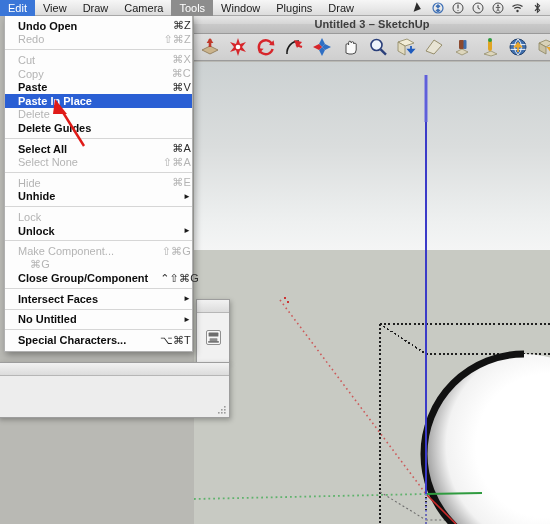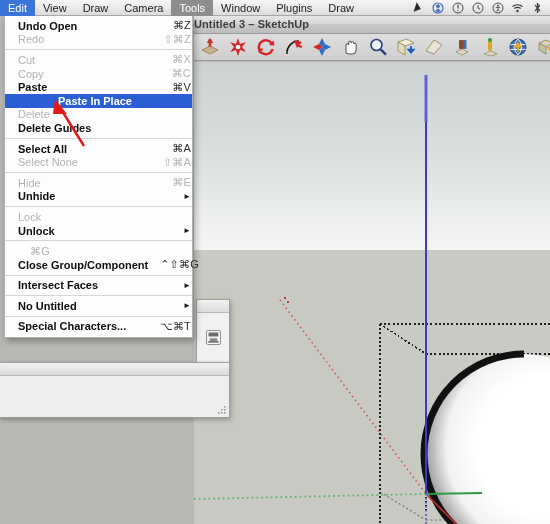--- a/index.html
+++ b/index.html
@@ -41,21 +41,21 @@
 
   
   #appwin{
     position:absolute; left:194px; top:14px; width:356px; height:510px;
     z-index:10;
   }
   #titlebar{
     height:20px; width:100%;
     background:linear-gradient(to bottom,#e9e9e9 0%,#d6d6d6 48%,#c9c9c9 52%,#bdbdbd 100%);
     border-top:1px solid #e8e8e8; border-bottom:1px solid #9a9a9a;
-    display:flex; align-items:center; 
+    display:flex; align-items:center; justify-content:center;
   }
   #titlebar .ttl{ font-size:11px; font-weight:bold; color:#3d3d3d; letter-spacing:.1px;}
   #toolbar{
     height:27px; width:100%;
     background:linear-gradient(to bottom,#dedede 0%,#cfcfcf 100%);
     border-bottom:1px solid #9b9b9b;
     display:flex; align-items:center; padding-left:4px; gap:4px; overflow:hidden;
   }
   .tbtn{ width:24px;height:24px; display:flex;align-items:center;justify-content:center; flex:0 0 auto;}
   .tbtn svg{ display:block; }
@@ -84,21 +84,21 @@
   }
   .mi{
     height:13.6px; display:flex; align-items:center;
     padding:0 1px 0 13px; font-size:11px; color:#0d0d0d; white-space:nowrap;
   }
   .mi .lbl{ flex:1 1 auto; }
   .mi .key{ font-size:11px; color:#2b2b2b; margin-left:12px; letter-spacing:.2px;}
   .mi.bold .lbl{ font-weight:bold; }
   .mi.dis .lbl,.mi.dis .key{ color:#b4b4b4; }
   .mi.sel{ background:#2a5fd4; }
-  .mi.sel .lbl{ color:#fff; font-weight:bold;margin-left:40px; }
+  .mi.sel .lbl{ color:#fff; font-weight:bold; }
   .mi .arrow{ font-size:8px; color:#1a1a1a; margin-left:12px; }
   .msep{ height:1px; background:#d6d6d6; margin:3px 0; }
 
   
   .panel{
     position:absolute; background:#ececec;
     border:1px solid #9d9d9d;
     box-shadow:1px 2px 5px rgba(0,0,0,.28);
   }
   .panel-head{
@@ -415,20 +415,24 @@
     <span class="key"></span>
   </div>
   <div class="mi bold">
     <span class="lbl">Unlock</span>
     <span class="arrow">►</span>
   </div>
 
   <div class="msep"></div>
 
   <div class="mi dis">
+    <span class="lbl">Make Component...</span>
+    <span class="key">⇧⌘G</span>
+  </div>
+  <div class="mi dis">
     <span class="key">⌘G</span>
   </div>
   <div class="mi bold">
     <span class="lbl">Close Group/Component</span>
     <span class="key">⌃⇧⌘G</span>
   </div>
 
   <div class="msep"></div>
 
   <div class="mi bold">

